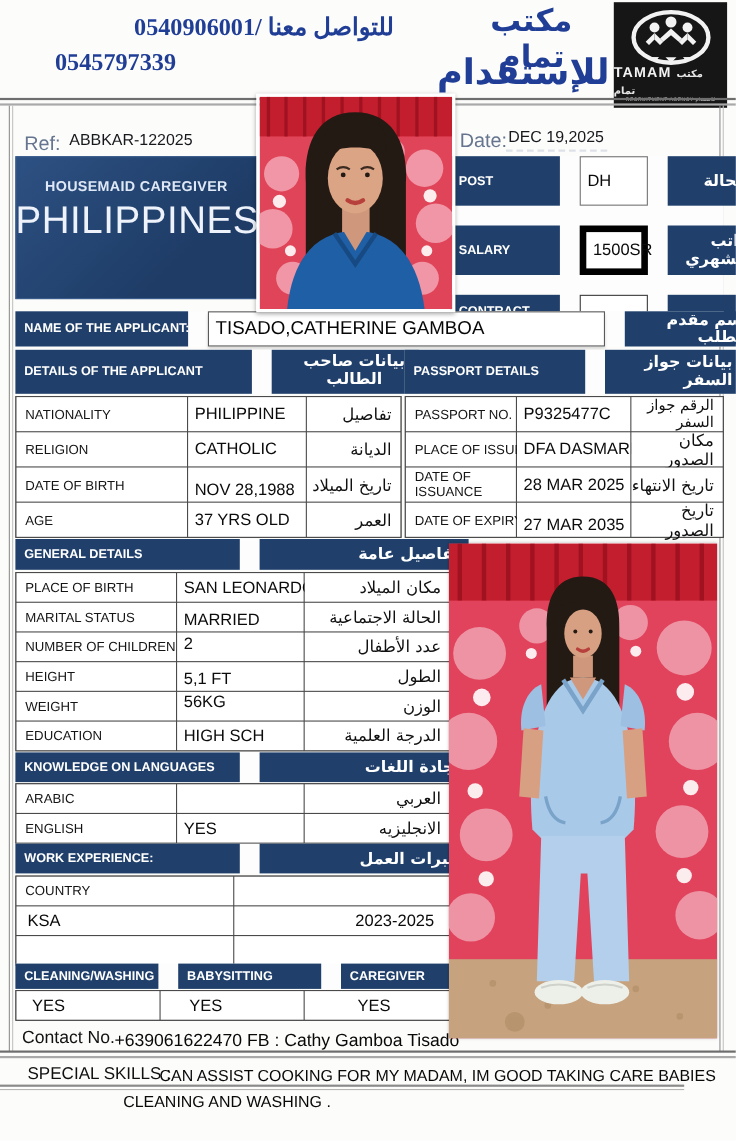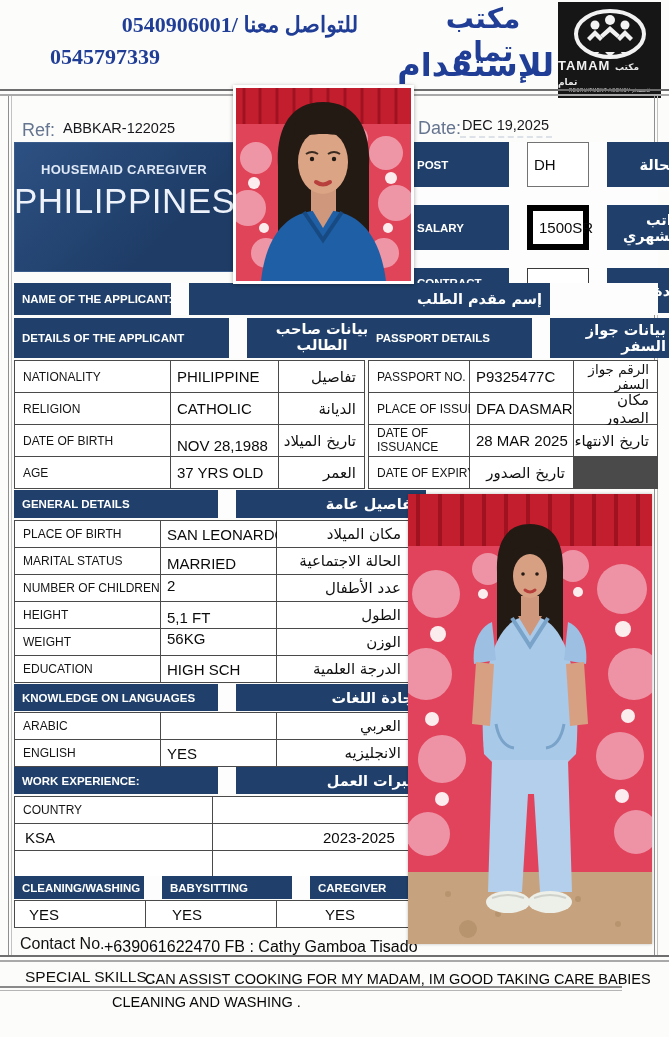--- a/index.html
+++ b/index.html
@@ -130,20 +130,21 @@
     <div class="c c-val" style="border:6px solid #000000;">1500SR</div>
     <div class="c navy c-arb">راتب الشهري</div>
 
     <div class="c navy c-en wrap">CONTRACT PERIOD</div>
     <div class="c c-val" style="border:1px solid #3a3a3a; align-items:flex-end; padding-bottom:4px;">2 YEARS</div>
     <div class="c navy c-arb">مدة العقد</div>
   </div>
 
   <div class="t t-navy" style="left:14px; top:283px; width:644px; grid-template-columns:157px 361px 120px; grid-auto-rows:32px;">
     <div class="c navy c-en">NAME OF THE APPLICANT:</div>
+    <div class="c c-val name-val">TISADO,CATHERINE GAMBOA</div>
     <div class="c navy c-arb">إسم مقدم الطلب</div>
   </div>
 
   <div class="t t-navy" style="left:14px; top:318px; width:351px; grid-template-columns:215px 134px; grid-auto-rows:40px;">
     <div class="c navy c-en">DETAILS OF THE APPLICANT</div>
     <div class="c navy c-arb cntr wrap" style="white-space:normal; line-height:1.1; text-align:center;">بيانات صاحب الطالب</div>
   </div>
   <div class="t t-navy" style="left:368px; top:318px; width:290px; grid-template-columns:164px 124px; grid-auto-rows:40px;">
     <div class="c navy c-en">PASSPORT DETAILS</div>
     <div class="c navy c-arb">بيانات جواز السفر</div>
@@ -174,20 +175,21 @@
 
     <div class="c c-en">PLACE OF ISSUE</div>
     <div class="c c-val">DFA DASMARINAS</div>
     <div class="c c-arb">مكان الصدور</div>
 
     <div class="c c-en wrap" style="white-space:normal; line-height:1.1;">DATE OF ISSUANCE</div>
     <div class="c c-val">28 MAR 2025</div>
     <div class="c c-arb">تاريخ الانتهاء</div>
 
     <div class="c c-en">DATE OF EXPIRY</div>
+    <div class="c c-val" style="align-items:flex-end; padding-bottom:2px;">27 MAR 2035</div>
     <div class="c c-arb">تاريخ الصدور</div>
   </div>
 
   <div class="t t-navy" style="left:14px; top:490px; width:396px; grid-template-columns:204px 190px; grid-auto-rows:28px;">
     <div class="c navy c-en">GENERAL DETAILS</div>
     <div class="c navy c-arb">تفاصيل عامة</div>
   </div>
   <div class="t t-dark" style="left:14px; top:520px; width:396px; grid-template-columns:145px 115px 132px; grid-auto-rows:26px;">
     <div class="c c-en">PLACE OF BIRTH</div>
     <div class="c c-val">SAN LEONARDO NE</div>

